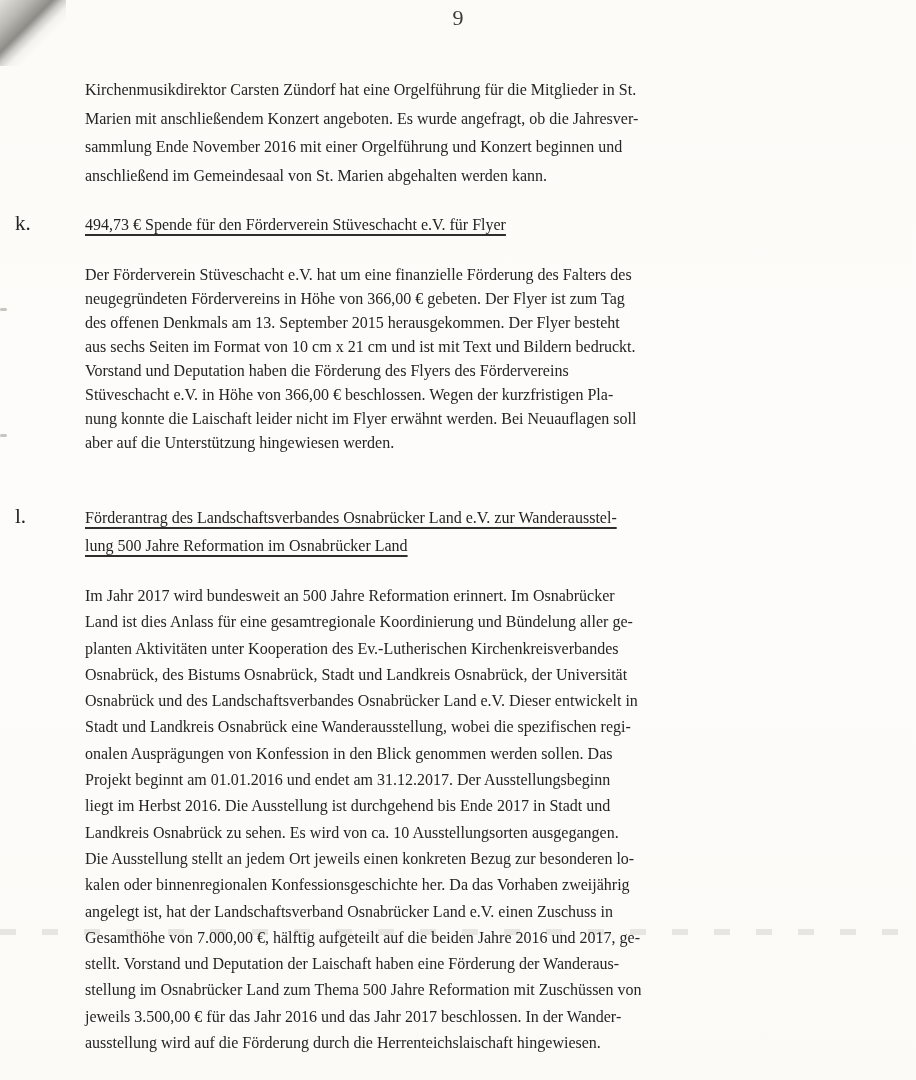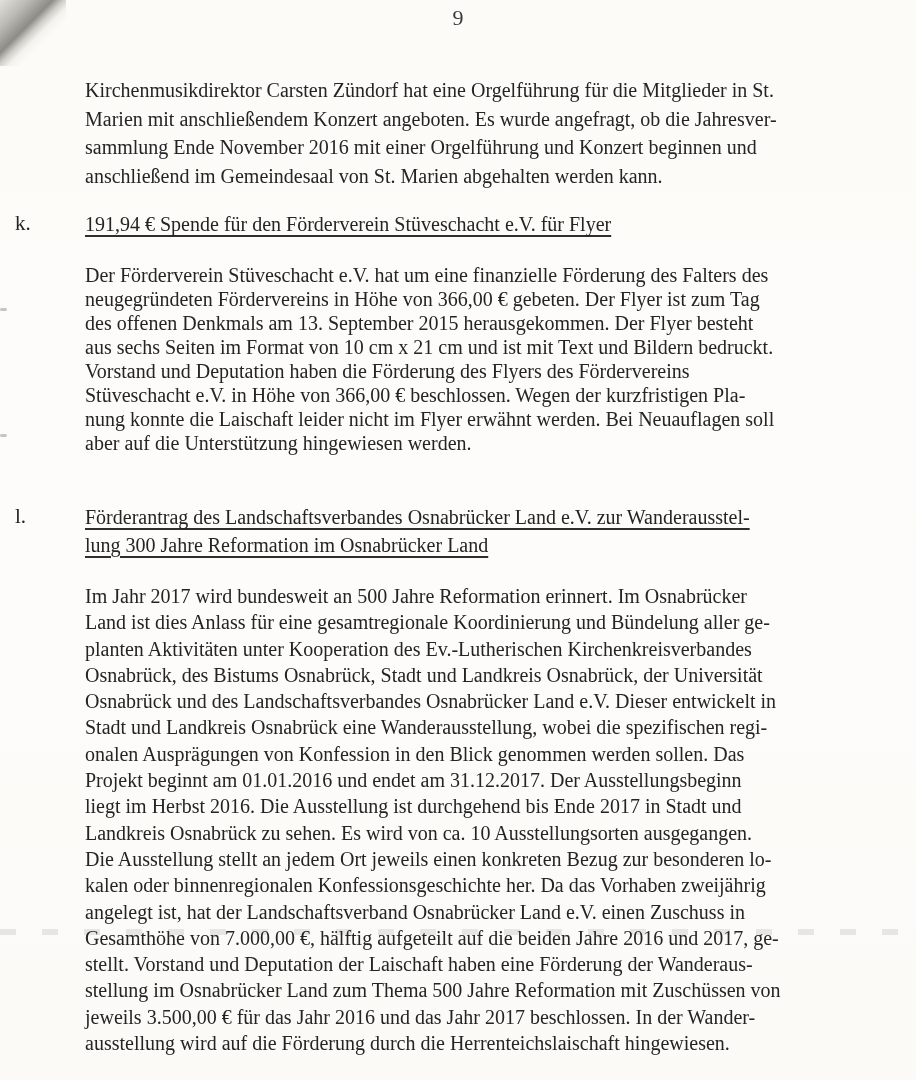--- a/index.html
+++ b/index.html
@@ -7,21 +7,21 @@
     position: relative;
     width: 916px;
     height: 1080px;
     margin: 0 auto;
     background: linear-gradient(180deg, #fcfbf8 0%, #fdfcfa 55%, #fbfaf7 100%);
     font-family: "Liberation Serif", "DejaVu Serif", serif;
     color: #242424;
     overflow: hidden;
   }
   .content { position: absolute; inset: 0; filter: blur(0.25px); }
-  .txt { white-space: pre-line; font-size: 20px; }
+  .txt { white-space: pre-line; font-size: 16px; }
   .page-number {
     position: absolute; top: 5px; left: 0; width: 916px;
     text-align: center; font-size: 22px; color: #3a3a3a;
   }
   .intro {
     position: absolute; top: 76px; left: 85px; width: 832px;
     line-height: 28.5px;
   }
   .item-label { position: absolute; left: 15px; font-size: 21px; }
   .label-k { top: 211px; }
@@ -72,33 +72,33 @@
   <div class="content">
 
     <div class="page-number">9</div>
 
     <div class="intro txt">Kirchenmusikdirektor Carsten Zündorf hat eine Orgelführung für die Mitglieder in St.
 Marien mit anschließendem Konzert angeboten. Es wurde angefragt, ob die Jahresver-
 sammlung Ende November 2016 mit einer Orgelführung und Konzert beginnen und
 anschließend im Gemeindesaal von St. Marien abgehalten werden kann.</div>
 
     <div class="item-label label-k">k.</div>
-    <h2 class="item-heading heading-k txt">191,94 € Spende für den Förderverein Stüveschacht e.V. für Flyer</h2>
+    <h2 class="item-heading heading-k txt">494,73 € Spende für den Förderverein Stüveschacht e.V. für Flyer</h2>
     <p class="item-body body-k txt">Der Förderverein Stüveschacht e.V. hat um eine finanzielle Förderung des Falters des
 neugegründeten Fördervereins in Höhe von 366,00 € gebeten. Der Flyer ist zum Tag
 des offenen Denkmals am 13. September 2015 herausgekommen. Der Flyer besteht
 aus sechs Seiten im Format von 10 cm x 21 cm und ist mit Text und Bildern bedruckt.
 Vorstand und Deputation haben die Förderung des Flyers des Fördervereins
 Stüveschacht e.V. in Höhe von 366,00 € beschlossen. Wegen der kurzfristigen Pla-
 nung konnte die Laischaft leider nicht im Flyer erwähnt werden. Bei Neuauflagen soll
 aber auf die Unterstützung hingewiesen werden.</p>
 
     <div class="item-label label-l">l.</div>
     <h2 class="item-heading heading-l txt">Förderantrag des Landschaftsverbandes Osnabrücker Land e.V. zur Wanderausstel-
-lung 300 Jahre Reformation im Osnabrücker Land</h2>
+lung 500 Jahre Reformation im Osnabrücker Land</h2>
     <p class="item-body body-l txt">Im Jahr 2017 wird bundesweit an 500 Jahre Reformation erinnert. Im Osnabrücker
 Land ist dies Anlass für eine gesamtregionale Koordinierung und Bündelung aller ge-
 planten Aktivitäten unter Kooperation des Ev.-Lutherischen Kirchenkreisverbandes
 Osnabrück, des Bistums Osnabrück, Stadt und Landkreis Osnabrück, der Universität
 Osnabrück und des Landschaftsverbandes Osnabrücker Land e.V. Dieser entwickelt in
 Stadt und Landkreis Osnabrück eine Wanderausstellung, wobei die spezifischen regi-
 onalen Ausprägungen von Konfession in den Blick genommen werden sollen. Das
 Projekt beginnt am 01.01.2016 und endet am 31.12.2017. Der Ausstellungsbeginn
 liegt im Herbst 2016. Die Ausstellung ist durchgehend bis Ende 2017 in Stadt und
 Landkreis Osnabrück zu sehen. Es wird von ca. 10 Ausstellungsorten ausgegangen.

